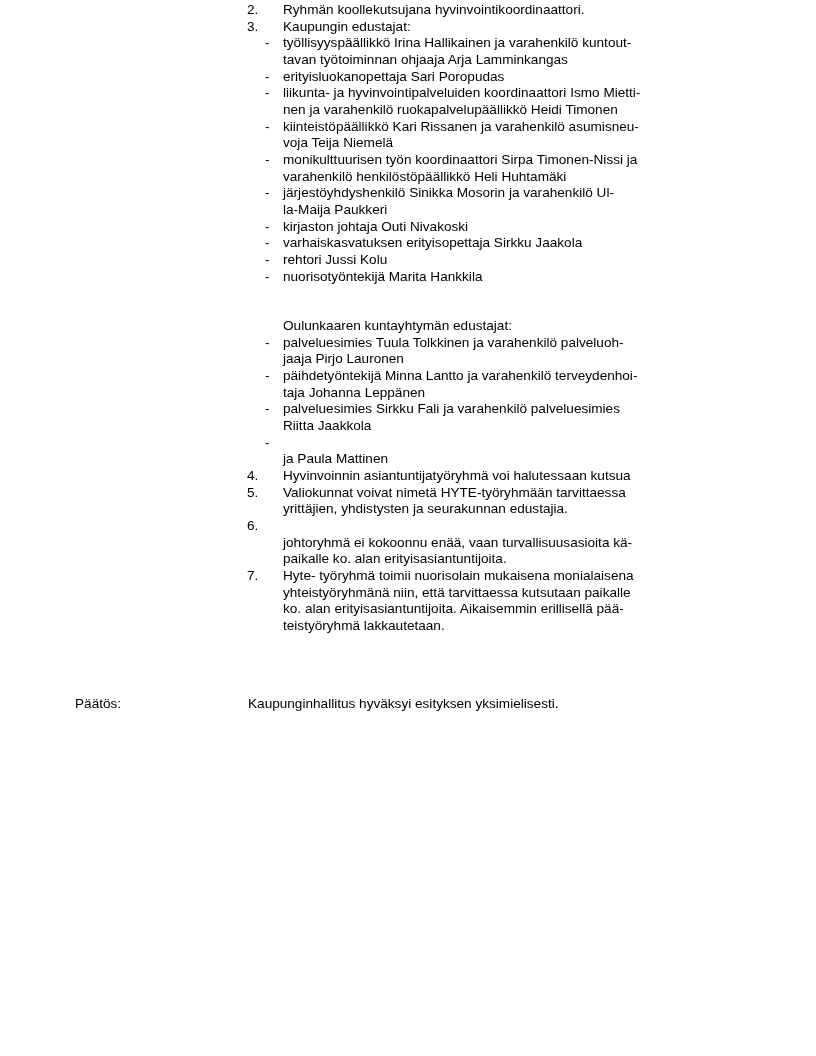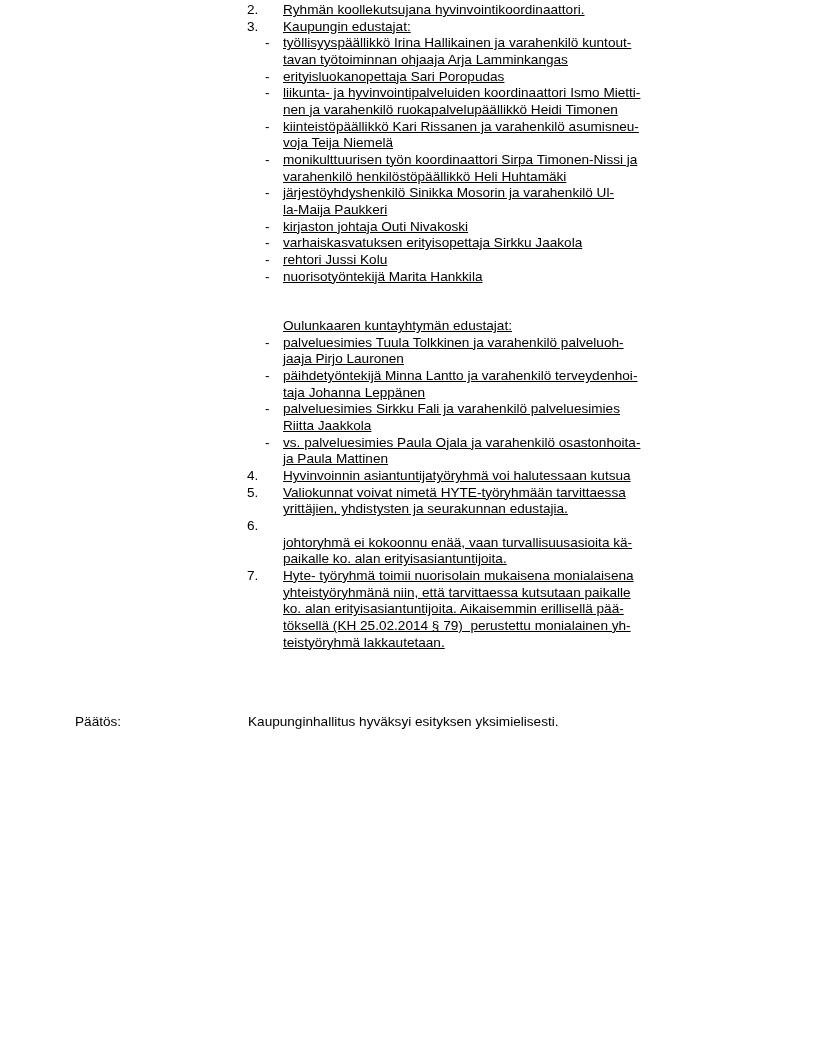--- a/index.html
+++ b/index.html
@@ -25,38 +25,37 @@
     width: 816px;
   }
   .line {
     position: relative;
     white-space: pre;
     min-height: 16.65px;
   }
   .line .txt {
     display: block;
     margin-left: 283px;
-    text-decoration: underline;
   }
   .marker-num {
     position: absolute;
     left: 247px;
     top: 0;
   }
   .marker-dash {
     position: absolute;
     left: 265px;
     top: 0;
   }
   .spacer {
     width: 100%;
   }
   .decision-row {
     position: absolute;
-    top: 714px;
+    top: 696px;
     left: 0;
     width: 816px;
     white-space: pre;
   }
   .decision-label {
     position: absolute;
     left: 75px;
     top: 0;
   }
   .decision-text {
@@ -89,32 +88,31 @@
       <div class="line"><span class="marker-dash">-</span><span class="txt">rehtori Jussi Kolu</span></div>
       <div class="line"><span class="marker-dash">-</span><span class="txt">nuorisotyöntekijä Marita Hankkila</span></div>
       <div class="spacer" style="height: 33px;"></div>
       <div class="line"><span class="txt">Oulunkaaren kuntayhtymän edustajat:</span></div>
       <div class="line"><span class="marker-dash">-</span><span class="txt">palveluesimies Tuula Tolkkinen ja varahenkilö palveluoh-</span></div>
       <div class="line"><span class="txt">jaaja Pirjo Lauronen</span></div>
       <div class="line"><span class="marker-dash">-</span><span class="txt">päihdetyöntekijä Minna Lantto ja varahenkilö terveydenhoi-</span></div>
       <div class="line"><span class="txt">taja Johanna Leppänen</span></div>
       <div class="line"><span class="marker-dash">-</span><span class="txt">palveluesimies Sirkku Fali ja varahenkilö palveluesimies</span></div>
       <div class="line"><span class="txt">Riitta Jaakkola</span></div>
-      <div class="line"><span class="marker-dash">-</span><span class="txt">vs. palveluesimies Paula Ojala ja varahenkilö osastonhoita-</span></div>
+      <div class="line"><span class="marker-dash">-</span></div>
       <div class="line"><span class="txt">ja Paula Mattinen</span></div>
       <div class="line"><span class="marker-num">4.</span><span class="txt">Hyvinvoinnin asiantuntijatyöryhmä voi halutessaan kutsua</span></div>
       <div class="line"><span class="marker-num">5.</span><span class="txt">Valiokunnat voivat nimetä HYTE-työryhmään tarvittaessa</span></div>
       <div class="line"><span class="txt">yrittäjien, yhdistysten ja seurakunnan edustajia.</span></div>
       <div class="line"><span class="marker-num">6.</span></div>
       <div class="line"><span class="txt">johtoryhmä ei kokoonnu enää, vaan turvallisuusasioita kä-</span></div>
       <div class="line"><span class="txt">paikalle ko. alan erityisasiantuntijoita.</span></div>
       <div class="line"><span class="marker-num">7.</span><span class="txt">Hyte- työryhmä toimii nuorisolain mukaisena monialaisena</span></div>
       <div class="line"><span class="txt">yhteistyöryhmänä niin, että tarvittaessa kutsutaan paikalle</span></div>
       <div class="line"><span class="txt">ko. alan erityisasiantuntijoita. Aikaisemmin erillisellä pää-</span></div>
-      <div class="line"><span class="txt">töksellä (KH 25.02.2014 § 79)  perustettu monialainen yh-</span></div>
       <div class="line"><span class="txt">teistyöryhmä lakkautetaan.</span></div>
     </div>
 
   <div class="decision-row">
     <span class="decision-label">Päätös:</span>
     <span class="decision-text">Kaupunginhallitus hyväksyi esityksen yksimielisesti.</span>
   </div>
 
 </div>
 

